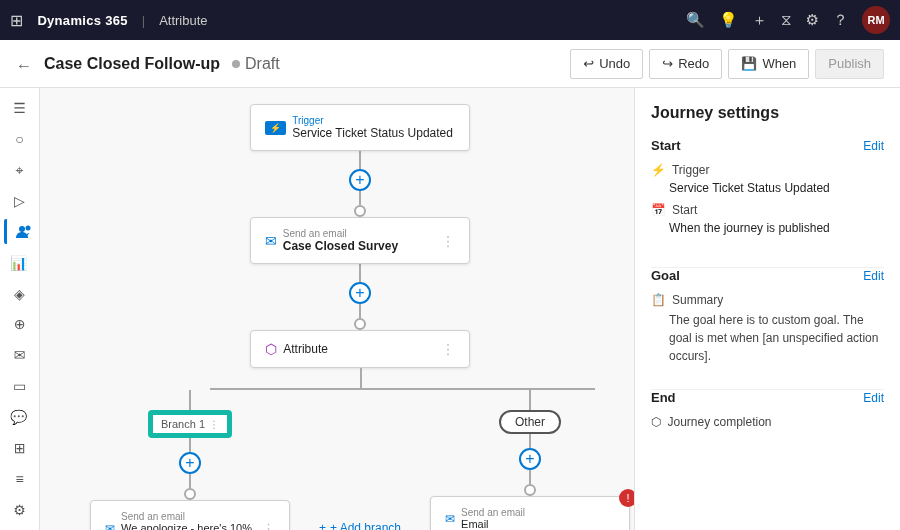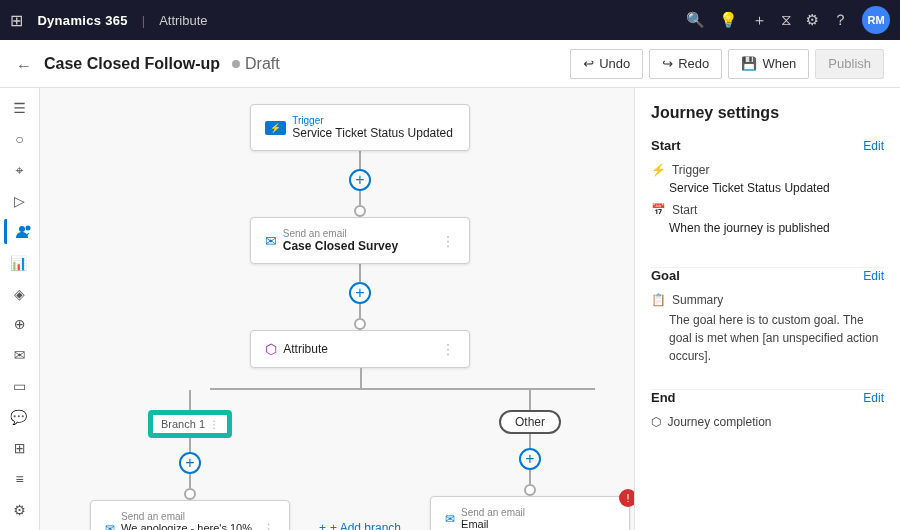--- a/index.html
+++ b/index.html
@@ -16,21 +16,21 @@
       gap: 10px;
       position: relative;
       z-index: 100;
     }
     .top-nav-grid { font-size: 16px; color: #ccc; margin-right: 4px; }
     .top-nav-app { font-size: 13px; font-weight: 600; color: white; letter-spacing: 0.3px; }
     .top-nav-divider { color: #666; margin: 0 4px; }
     .top-nav-module { font-size: 13px; color: #ccc; }
     .top-nav-right { margin-left: auto; display: flex; align-items: center; gap: 14px; }
     .top-nav-icon { color: #ccc; font-size: 15px; cursor: pointer; }
-    .top-nav-avatar { width: 28px; height: 28px; border-radius: 50%; background: #3b82f6; display: flex; align-items: center; justify-content: center; color: white; font-size: 11px; font-weight: 600; }
+    .top-nav-avatar { width: 28px; height: 28px; border-radius: 50%; background: #7f1d1d; display: flex; align-items: center; justify-content: center; color: white; font-size: 11px; font-weight: 600; }
 
     
     .sub-nav {
       background: white;
       height: 48px;
       display: flex;
       align-items: center;
       padding: 0 16px;
       border-bottom: 1px solid #e0e0e0;
       gap: 12px;

